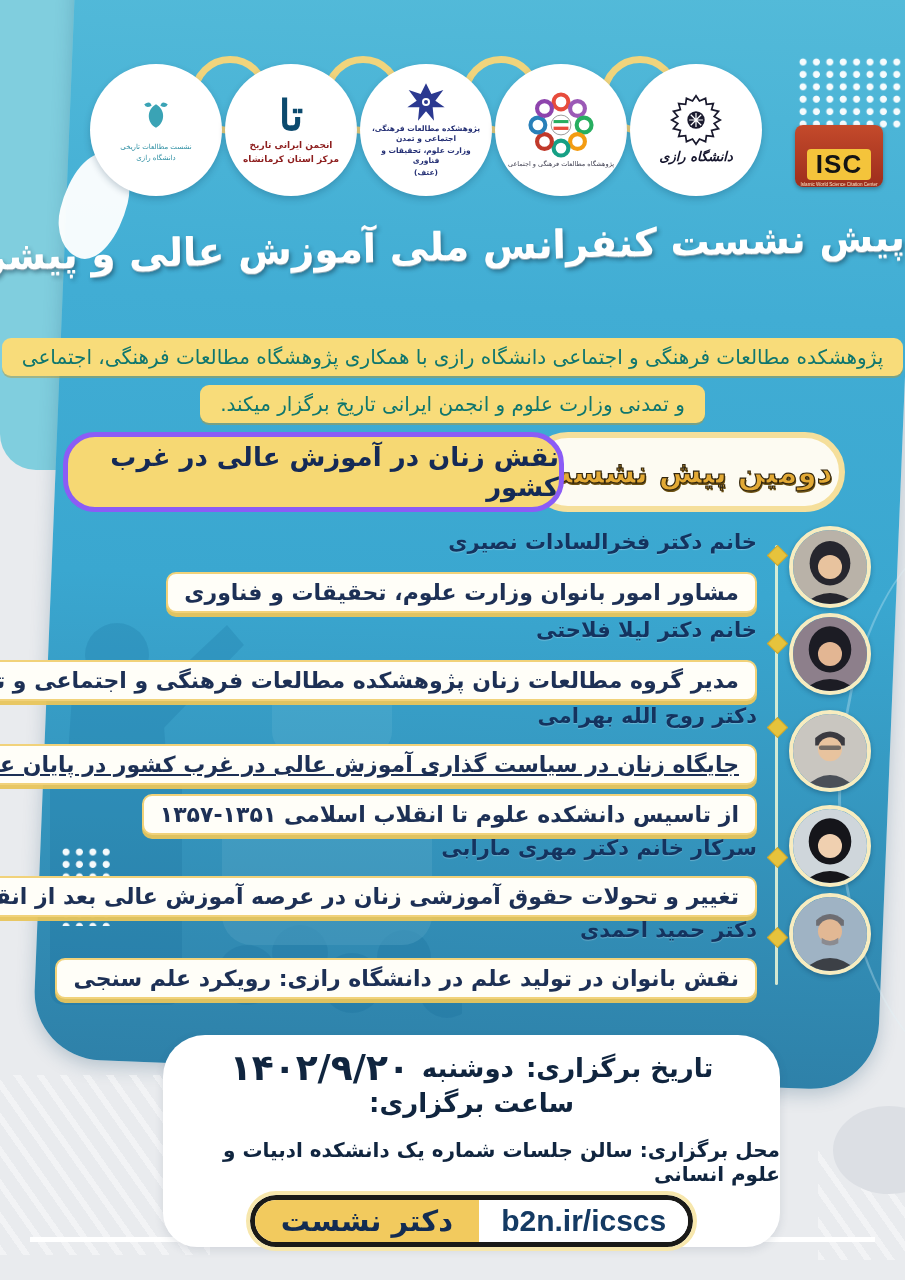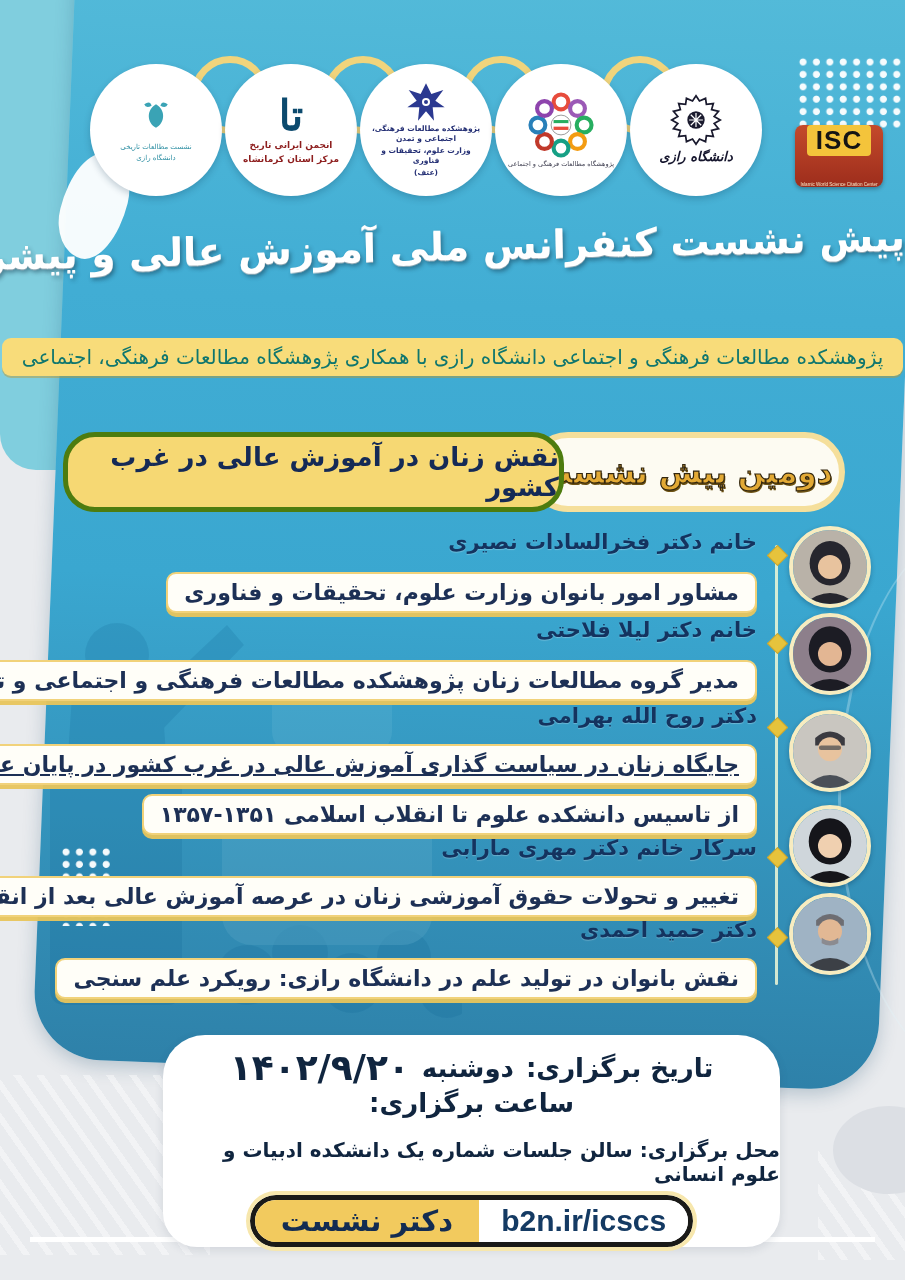--- a/index.html
+++ b/index.html
@@ -33,33 +33,33 @@
   .logos-row{left:90px;top:64px;display:flex;gap:3px;z-index:2;}
   .cap{line-height:1.35;}
   .cap-teal{color:#2e8fa3;font-size:7px;}
   .cap-red{color:#8e1f1f;font-size:9px;font-weight:bold;}
   .cap-navy{color:#253075;font-size:7.5px;font-weight:bold;}
   .cap-gray{color:#445;font-size:6.5px;}
   .cap-razi{color:#14142c;font-size:13px;font-weight:bold;font-style:italic;}
   .glyph-ta{color:#0c4a6e;font-size:42px;font-weight:bold;line-height:1;font-family:"DejaVu Serif",serif;}
 
   .isc{left:795px;top:125px;width:88px;height:62px;background:linear-gradient(180deg,#c44a2b,#9d2d1c);border-radius:8px;
-    display:flex;flex-direction:column;align-items:center;justify-content:space-between;box-shadow:0 2px 4px rgba(0,0,0,.3);}
+    display:flex;flex-direction:column;align-items:center;justify-content:flex-end;box-shadow:0 2px 4px rgba(0,0,0,.3);}
   .isc-inner{background:#f4c43b;border-radius:4px;padding:1px 9px;font-size:26px;font-weight:900;color:#141414;line-height:1.1;letter-spacing:1px;font-family:"Liberation Sans",sans-serif;}
   .isc-cap{font-size:4.6px;color:#f8e9c9;margin-top:2px;white-space:nowrap;font-family:"Liberation Sans",sans-serif;}
 
   
   .main-title{left:0;right:0;top:224px;text-align:center;color:#ffffff;font-size:39px;font-weight:bold;white-space:nowrap;
     transform:rotate(-1.2deg);text-shadow:2px 3px 4px rgba(10,40,60,.45), 0 1px 0 #d8eef5;direction:rtl;}
   .org-wrap{left:0;right:0;top:338px;display:flex;flex-direction:column;align-items:center;gap:9px;direction:rtl;}
   .org-pill{background:#f8dc7a;color:#0f766e;font-weight:normal;font-size:20px;padding:7px 20px;border-radius:9px;box-shadow:0 2px 0 rgba(190,150,40,.45);}
 
   
   .banner{left:63px;top:432px;width:782px;height:80px;display:flex;align-items:stretch;}
-  .banner-topic{flex:1;background:#f6d873;border:5px solid #4d7c0f;border-radius:32px;z-index:2;
+  .banner-topic{flex:1;background:#f6d873;border:5px solid #8b5cf6;border-radius:32px;z-index:2;
     display:flex;align-items:center;justify-content:center;color:#152a56;font-weight:bold;font-size:26px;direction:rtl;}
   .banner-session{width:305px;margin-left:-36px;background:#fdfbf2;border:6px solid #f5df9b;border-radius:42px;z-index:1;
     display:flex;align-items:center;justify-content:center;}
   .banner-session span{color:#e2a935;font-size:31px;font-weight:800;-webkit-text-stroke:1.2px #32260f;text-shadow:1px 2px 0 #6d5213;direction:rtl;}
 
   
   .sp-name{position:absolute;right:148px;color:#14335f;font-size:21px;font-weight:bold;direction:rtl;text-shadow:0 1px 1px rgba(255,255,255,.25);}
   .sp-pill{position:absolute;right:148px;background:#fffef8;border:2px solid #f1d27a;border-radius:10px;box-shadow:0 4px 0 rgba(232,197,92,.95);
     color:#1d3055;font-size:22px;font-weight:bold;padding:6px 16px;direction:rtl;white-space:nowrap;}
   .timeline{left:775px;top:545px;width:3px;height:440px;background:rgba(240,248,214,.85);border-radius:2px;}
@@ -172,20 +172,21 @@
 
 <div class="abs isc">
   <div class="isc-inner">ISC</div>
   <div class="isc-cap">Islamic World Science Citation Center</div>
 </div>
 
 <div class="abs main-title">پیش نشست کنفرانس ملی آموزش عالی و پیشرفت زنان در ایران</div>
 
 <div class="abs org-wrap">
   <div class="org-pill">پژوهشکده مطالعات فرهنگی و اجتماعی دانشگاه رازی با همکاری پژوهشگاه مطالعات فرهنگی، اجتماعی</div>
+  <div class="org-pill">و تمدنی وزارت علوم و انجمن ایرانی تاریخ برگزار میکند.</div>
 </div>
 
 <div class="abs banner">
   <div class="banner-topic">نقش زنان در آموزش عالی در غرب کشور</div>
   <div class="banner-session">
     <span>دومین پیش نشست</span>
   </div>
 </div>
 
 <div class="abs timeline"></div>

